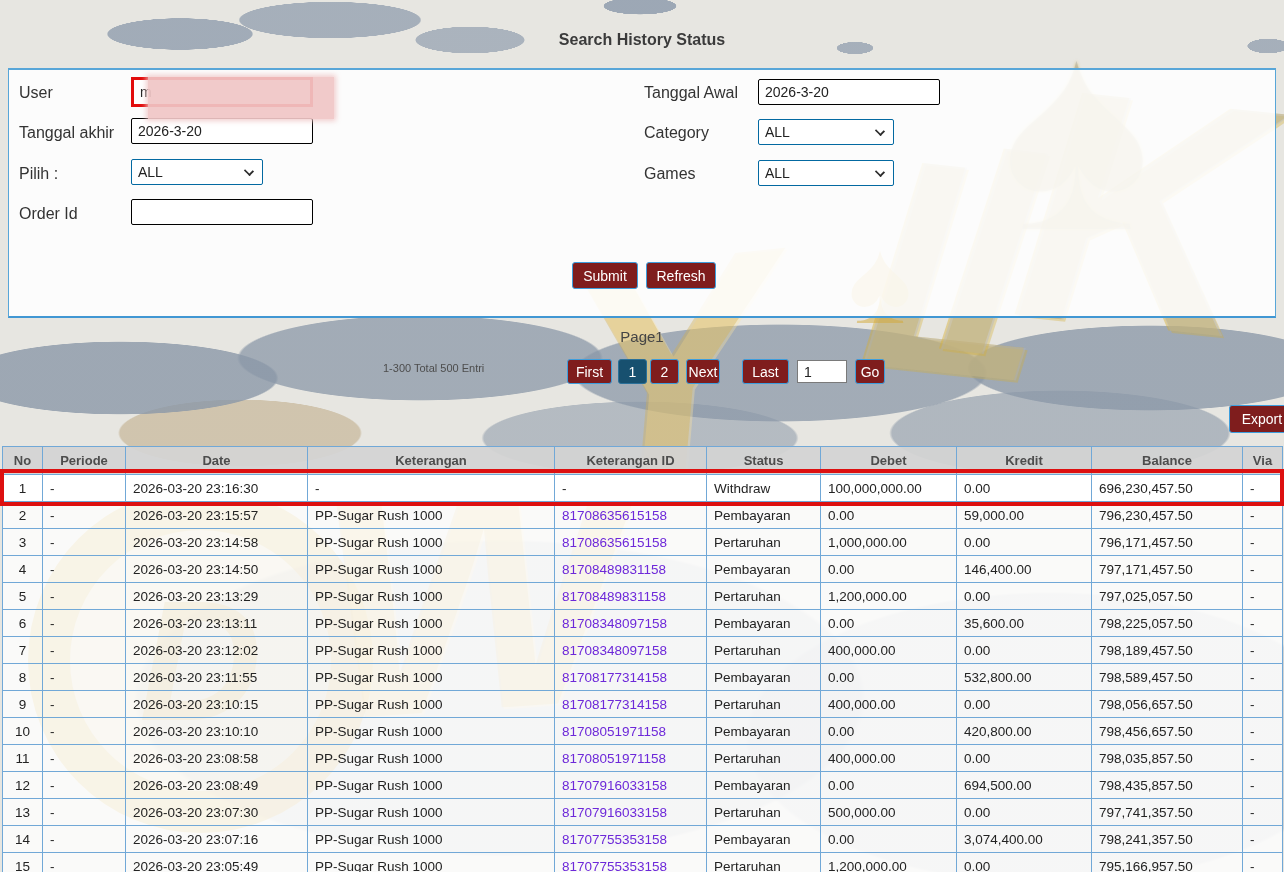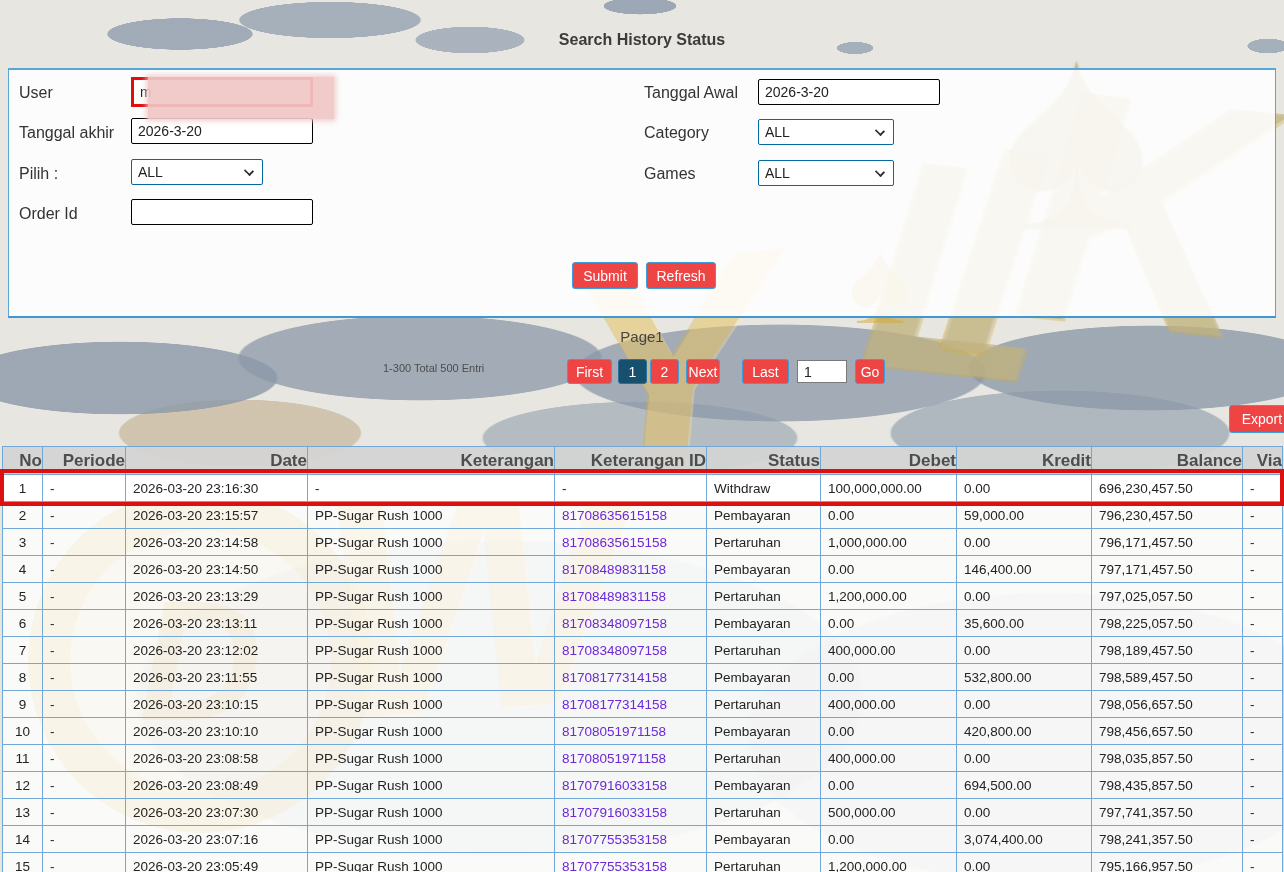--- a/index.html
+++ b/index.html
@@ -71,39 +71,39 @@
   }
   .f-select {
     position:absolute; border:1px solid #0369a1; border-radius:2px; background:#fff;
     font-size:14px; color:#222; display:flex; align-items:center; padding:0 6px; cursor:default;
   }
   .f-select .chev {
     position:absolute; right:9px; top:7px; width:8px; height:8px;
     border-right:2px solid #2b2b2b; border-bottom:2px solid #2b2b2b; transform:rotate(45deg) scale(1,.8);
   }
   .btn {
-    position:absolute; background:#ef4444; color:#fff; border:1px solid #3d9edd; border-radius:3px;
+    position:absolute; background:#7f1d1d; color:#fff; border:1px solid #3d9edd; border-radius:3px;
     font-family:"Liberation Sans", sans-serif; font-size:14px; text-align:center; cursor:pointer;
     display:flex; align-items:center; justify-content:center;
   }
   
   #page-label { top:328px; left:0; width:1284px; text-align:center; font-size:15px; color:#454545; z-index:2; }
   #range-label { top:362px; left:383px; font-size:11px; color:#4d4d4d; z-index:2; }
   .pg-btn { height:25px; top:359px; }
   .pg-num { width:29px; }
   .pg-current { background:#17506f; border-color:#2a7099; }
   #page-input { left:797px; top:360px; width:50px; height:23px; border:1px solid #7a7a7a; border-radius:0; }
   
   #export-btn { left:1229px; top:405px; width:118px; height:28px; z-index:2; }
   #history-table {
     position:absolute; left:2px; top:446px; width:1280px; z-index:2;
     border-collapse:collapse; table-layout:fixed; font-size:13.5px;
   }
   #history-table th, #history-table td { border:1px solid #71a8d7; height:27px; padding:0 0 0 7px; overflow:hidden; white-space:nowrap; }
-  #history-table th { height:28px; background:rgba(212,212,212,.92); color:#4d4d4d; font-size:17px; text-align:right; padding:0; }
+  #history-table th { height:28px; background:rgba(212,212,212,.92); color:#4d4d4d; font-size:13px; text-align:center; padding:0; }
   #history-table td { background:rgba(255,255,255,.8); color:#232323; text-align:left; }
   #history-table td.c-no { text-align:center; padding:0; }
   #history-table tr.hl-row td { background:#ffffff; }
   .id-link { color:#6d28d9; text-decoration:none; cursor:pointer; }
   .red-text { color:#d8232e; }
   #row-highlight {
     position:absolute; left:0; top:469px; width:1284px; height:37px; z-index:4;
     border:4px solid #dd1010; pointer-events:none;
   }
 </style>

